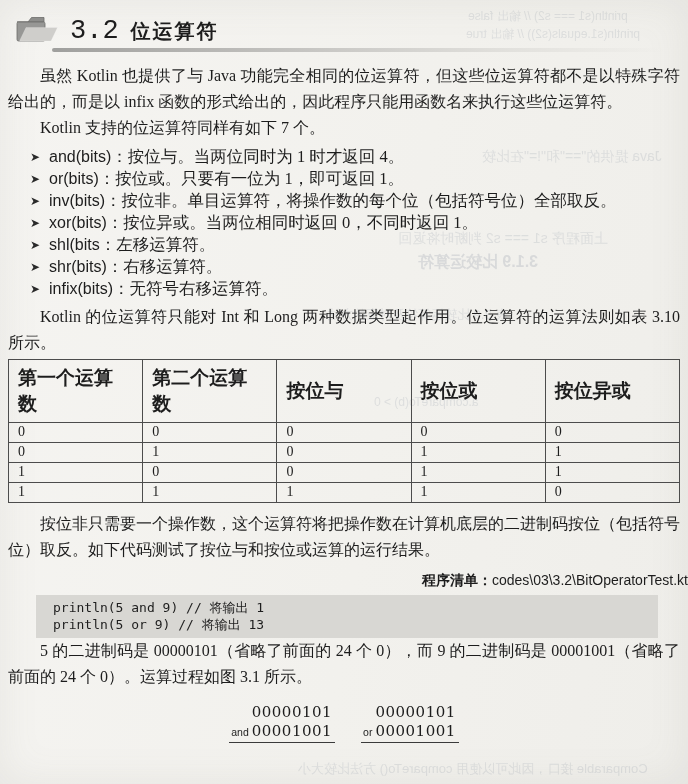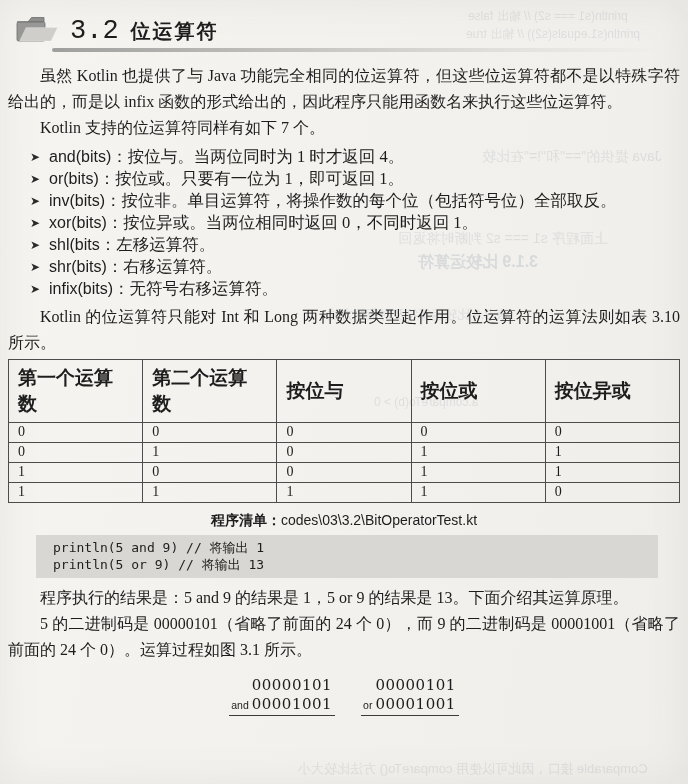--- a/index.html
+++ b/index.html
@@ -29,21 +29,21 @@
   .op-name{font-family:"Liberation Sans","DejaVu Sans",sans-serif;font-size:16px;}
   
   .tbl-caption{margin-top:7px;text-align:center;font-size:15px;font-weight:bold;
     font-family:"Liberation Sans","DejaVu Sans",sans-serif;}
   table.rules{border-collapse:collapse;table-layout:fixed;width:672px;margin:3px auto 0 auto;}
   table.rules th,table.rules td{border:1px solid #4c4c4c;text-align:left;}
   table.rules th{font-family:"Liberation Sans","DejaVu Sans",sans-serif;font-weight:bold;
     font-size:19px;padding:5px 12px 5px 9px;}
   table.rules td{font-family:"Liberation Serif",serif;font-size:14px;padding:1px 0 2px 9px;}
   
-  .listing-line{margin-top:9px;text-align:center;font-size:14px;}
+  .listing-line{margin-top:9px;text-align:right;font-size:14px;}
   .listing-label{font-weight:bold;font-family:"Liberation Sans","DejaVu Sans",sans-serif;}
   .listing-path{font-family:"Liberation Sans","DejaVu Sans",sans-serif;}
   .codeblock{margin:5px 30px 0 36px;background:#d8d7d3;padding:4px 8px 5px 17px;}
   .code-line{font-family:"DejaVu Sans Mono","Liberation Mono",monospace;font-size:13px;line-height:17px;white-space:pre;}
   
   .fig-row{margin-top:13px;text-align:center;}
   .binop{display:inline-block;margin:0 11px;text-align:right;
     font-family:"DejaVu Serif","Liberation Serif",serif;font-size:15px;letter-spacing:0.5px;}
   .b-top{padding:0 3px 1px 0;}
   .b-mid{border-bottom:1.3px solid #3b3b3b;padding:0 3px 2px 2px;}
@@ -154,30 +154,30 @@
       <tr>
         <td>1</td>
         <td>1</td>
         <td>1</td>
         <td>1</td>
         <td>0</td>
       </tr>
     </tbody>
   </table>
 
+  <p class="para" style="margin-top:8px;">按位非只需要一个操作数，这个运算符将把操作数在计算机底层的二进制码按位（包括符号位）取反。如下代码测试了按位与和按位或运算的运行结果。</p>
 
   <div class="listing-line">
     <span class="listing-label">程序清单：</span><span class="listing-path">codes\03\3.2\BitOperatorTest.kt</span>
   </div>
   <div class="codeblock">
     <div class="code-line">println(5 and 9) // 将输出 1</div>
     <div class="code-line">println(5 or 9) // 将输出 13</div>
   </div>
 
-  <p class="para" style="margin-top:7px;">程序执行的结果是：5 and 9 的结果是 1，5 or 9 的结果是 13。下面介绍其运算原理。</p>
   <p class="para" style="margin-top:0;">5 的二进制码是 00000101（省略了前面的 24 个 0），而 9 的二进制码是 00001001（省略了前面的 24 个 0）。运算过程如图 3.1 所示。</p>
 
   <div class="fig-row">
     <div class="binop">
       <div class="b-top">00000101</div>
       <div class="b-mid">
         <span class="b-op">and</span><span>00001001</span>
       </div>
       
     </div>

